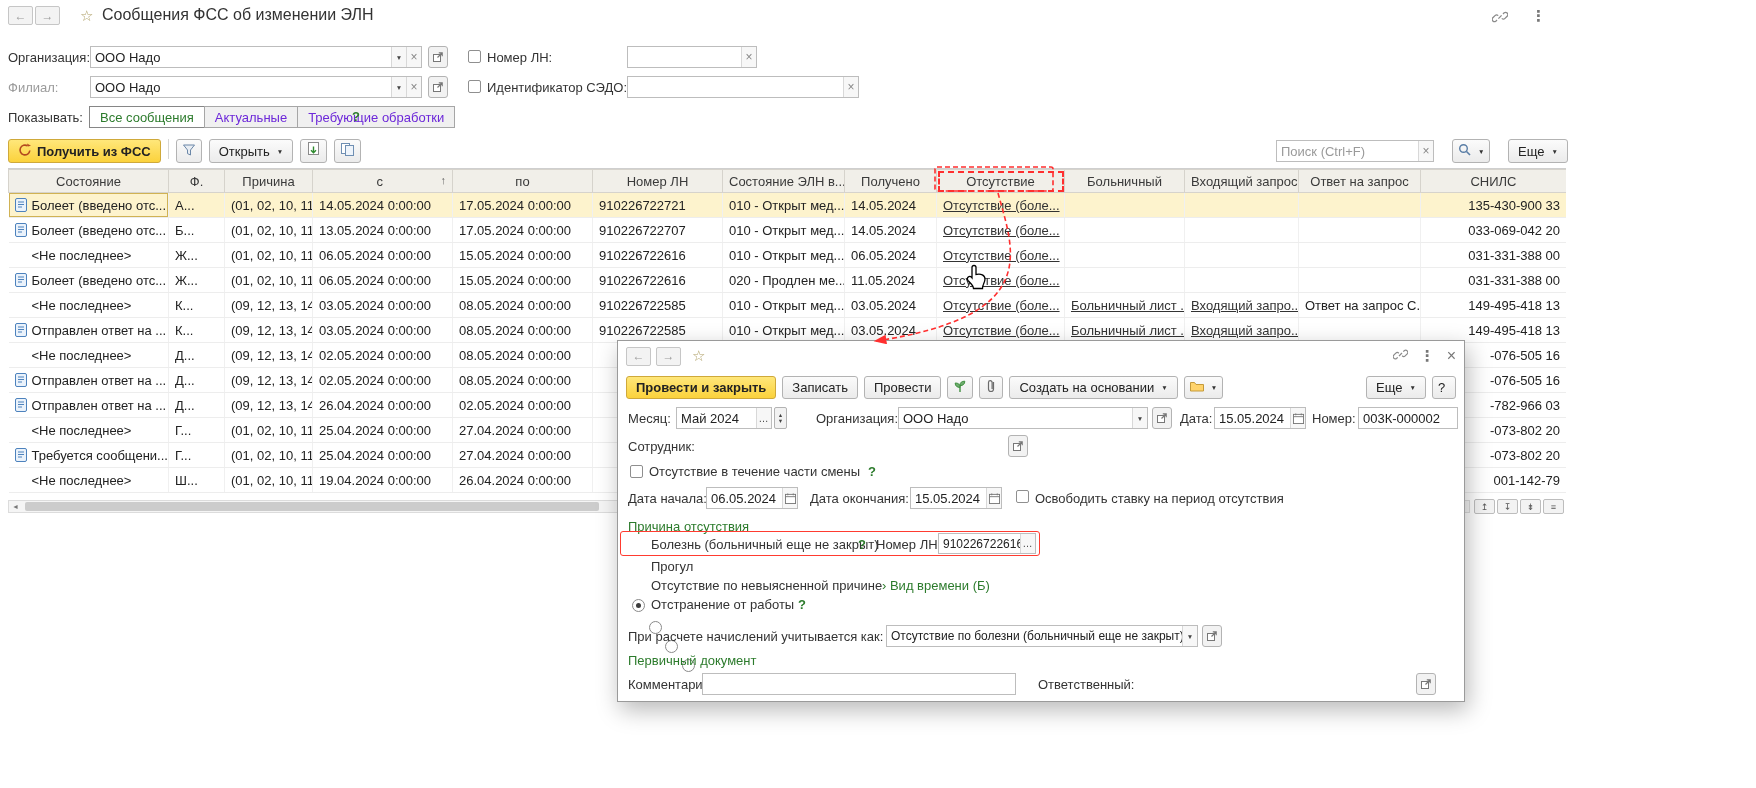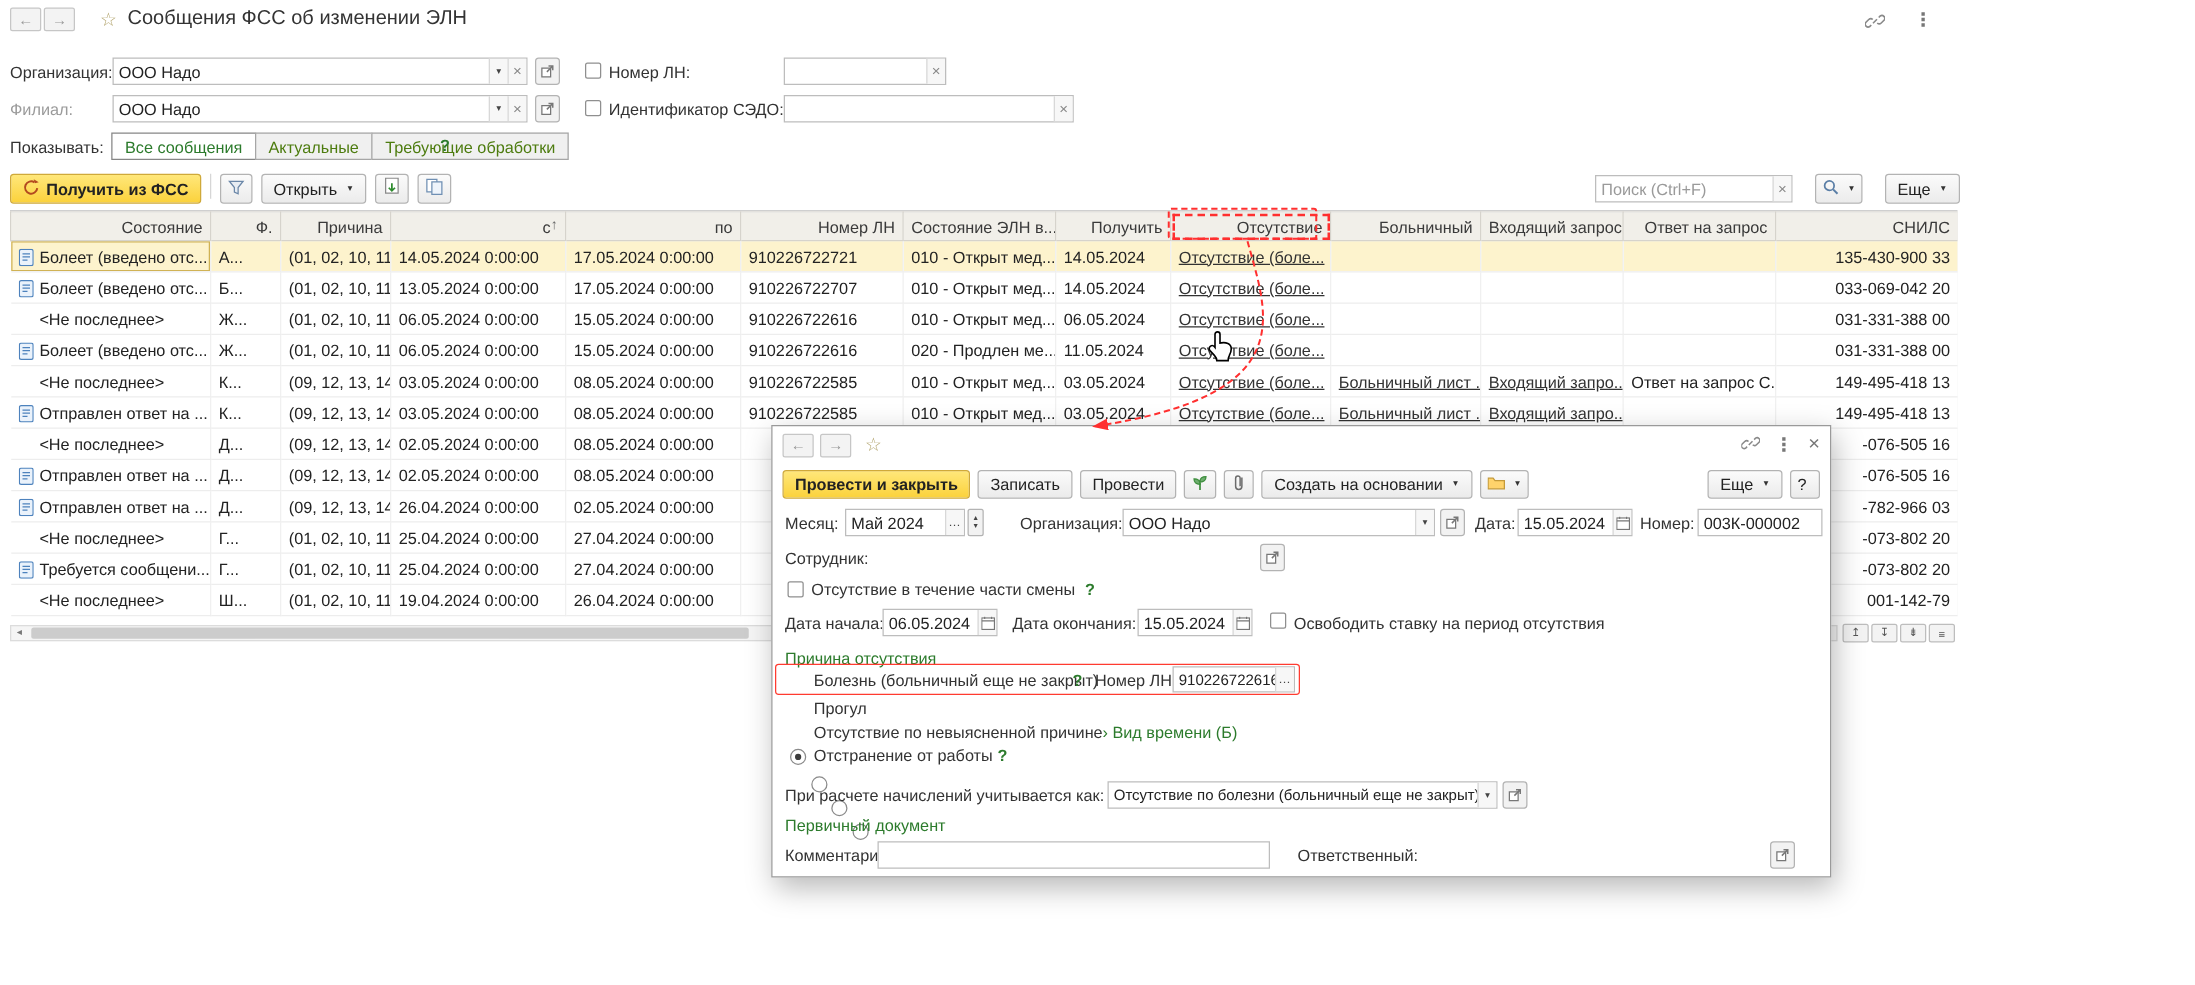--- a/index.html
+++ b/index.html
@@ -18,42 +18,42 @@
   .field .val.sm{font-size:12px}
   .field .ph{color:#9a9a9a}
   .fbtn{flex:none;width:15px;height:100%;display:flex;align-items:center;justify-content:center;font-size:6.5px;color:#444;border-left:1px solid #d8d8d8;background:#f7f7f7}
   .fbtn.x{font-size:12px;color:#888}
   .fbtn.dots{font-size:10px;letter-spacing:1px}
   .focus{outline:2px solid #eda73c}
   .open-btn{display:inline-flex;width:20px;height:22px;border:1px solid #b3b3b3;border-radius:3px;background:#f2f2f2;align-items:center;justify-content:center}
   .checkbox{display:inline-block;width:13px;height:13px;border:1px solid #8f8f8f;border-radius:2px;background:#fff}
   .radio{display:inline-block;width:13px;height:13px;border:1px solid #8a8a8a;border-radius:50%;background:#fff;position:relative}
   .radio.on::after{content:"";position:absolute;left:3px;top:3px;right:3px;bottom:3px;border-radius:50%;background:#3c3c3c}
-  .seg{display:inline-flex;align-items:center;height:22px;padding:0 10px;border:1px solid #a6a6a6;margin-left:-1px;background:#f0f0f0;color:#4d7c0f;white-space:nowrap}
+  .seg{display:inline-flex;align-items:center;height:22px;padding:0 10px;border:1px solid #a6a6a6;margin-left:-1px;background:#f0f0f0;color:#6d28d9;white-space:nowrap}
   .seg.on{background:#fff;color:#2c7b2c;border-color:#868686}
   .green-h{color:#2c7b2c;font-size:13px}
   .glink{color:#2c7b2c;font-size:13px;white-space:nowrap}
   .glink.noline{text-decoration:none}
   .vsep{width:1px;height:20px;background:#d6d6d6}
   .spin{display:inline-flex;flex-direction:column;width:13px;height:22px;border:1px solid #b3b3b3;background:#f2f2f2;border-radius:2px;font-size:5.5px;color:#444;align-items:center;justify-content:center;line-height:6px}
   .mini-btn{width:21px;height:15px;border:1px solid #bdbdbd;background:#f3f3f3;font-size:9px;color:#555;display:inline-flex;align-items:center;justify-content:center;border-radius:2px}
   .app-title{font-size:16px;color:#333;white-space:nowrap}
   .star{color:#b0a169;font-size:15px}
   .navbtn{width:25px;height:19px;border:1px solid #c6c6c6;background:#f3f3f3;color:#9a9a9a;display:inline-flex;align-items:center;justify-content:center;font-size:12px;border-radius:2px}
   .kebab{font-size:15px;color:#777;font-weight:bold}
   .xclose{font-size:16px;color:#777}
   
   #tblwrap{left:8px;top:168px;width:1558px;height:329px;overflow:hidden;border-top:1px solid #cfcfcf}
   table.tbl{border-collapse:collapse;table-layout:fixed;width:1558px}
-  .tbl th{height:23px;background:#f1efe9;border:1px solid #d6d3cc;font-weight:normal;text-align:right;padding:0 6px;color:#3a3a3a;white-space:nowrap;overflow:hidden;font-size:13px}
+  .tbl th{height:23px;background:#f1efe9;border:1px solid #d6d3cc;font-weight:normal;text-align:center;padding:0 6px;color:#3a3a3a;white-space:nowrap;overflow:hidden;font-size:13px}
   .tbl td{height:25px;border-right:1px solid #f0f0f0;border-bottom:1px solid #ededed;padding:0 6px;white-space:nowrap;overflow:hidden;font-size:13px}
   .tbl tr.sel td{background:#fdf3cd}
   .tbl td.focus-cell{box-shadow:inset 0 0 0 1px #d0b254}
   .tbl td.c-snils{text-align:right}
-  .c-state-in{display:flex;align-items:flex-end;gap:4px}
+  .c-state-in{display:flex;align-items:flex-start;gap:4px}
   .sicon{flex:none;width:13px;display:inline-flex}
   .tlink{text-decoration:underline;color:#333}
   .sortarr{float:right;color:#666;font-size:11px}
   th.red-outline{outline:2px dashed #ff2f2f;outline-offset:-3px}
   
   .hscroll{height:13px;background:#f5f5f5;border:1px solid #dcdcdc;position:absolute}
   .sarr{position:absolute;top:0;width:13px;height:11px;font-size:7px;color:#777;display:flex;align-items:center;justify-content:center}
   .sthumb{position:absolute;top:1px;bottom:1px;background:#ccc;border-radius:2px}
   
   .dialog{left:617px;top:340px;width:848px;height:362px;background:#fff;border:1px solid #9a9a9a;box-shadow:3px 8px 22px rgba(0,0,0,.28);z-index:10}
@@ -197,21 +197,21 @@
       </colgroup>
       <thead>
         <tr>
           <th>Состояние</th>
           <th>Ф.</th>
           <th>Причина</th>
           <th><span>с</span><span class="sortarr">↑</span></th>
           <th>по</th>
           <th>Номер ЛН</th>
           <th>Состояние ЭЛН в...</th>
-          <th>Получить</th>
+          <th>Получено</th>
           <th class="red-outline">Отсутствие</th>
           <th>Больничный</th>
           <th>Входящий запрос</th>
           <th>Ответ на запрос</th>
           <th>СНИЛС</th>
         </tr>
       </thead>
       <tbody>
           <tr class="sel">
             <td class="focus-cell">

